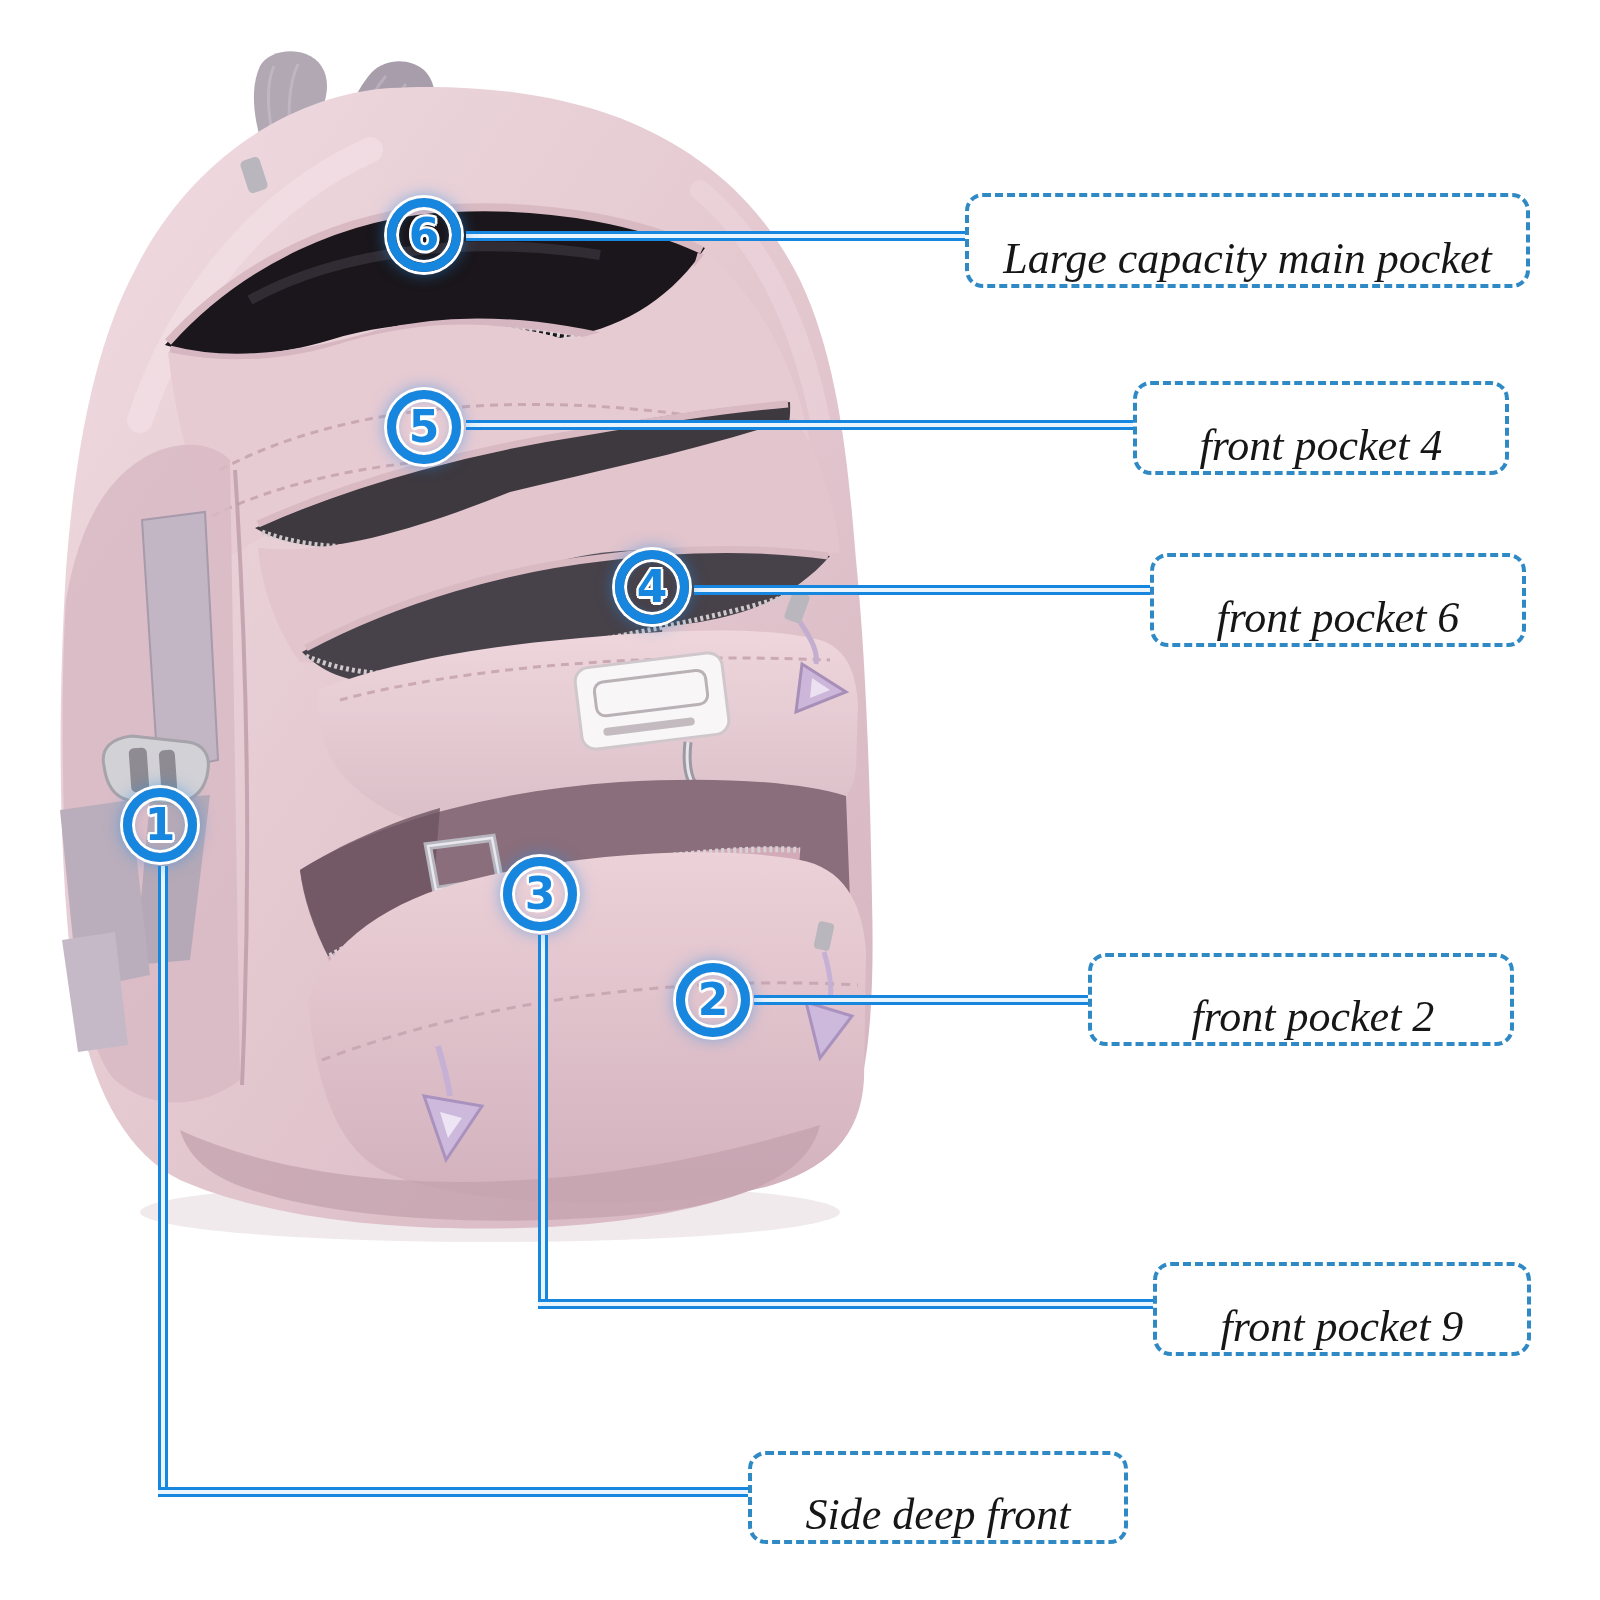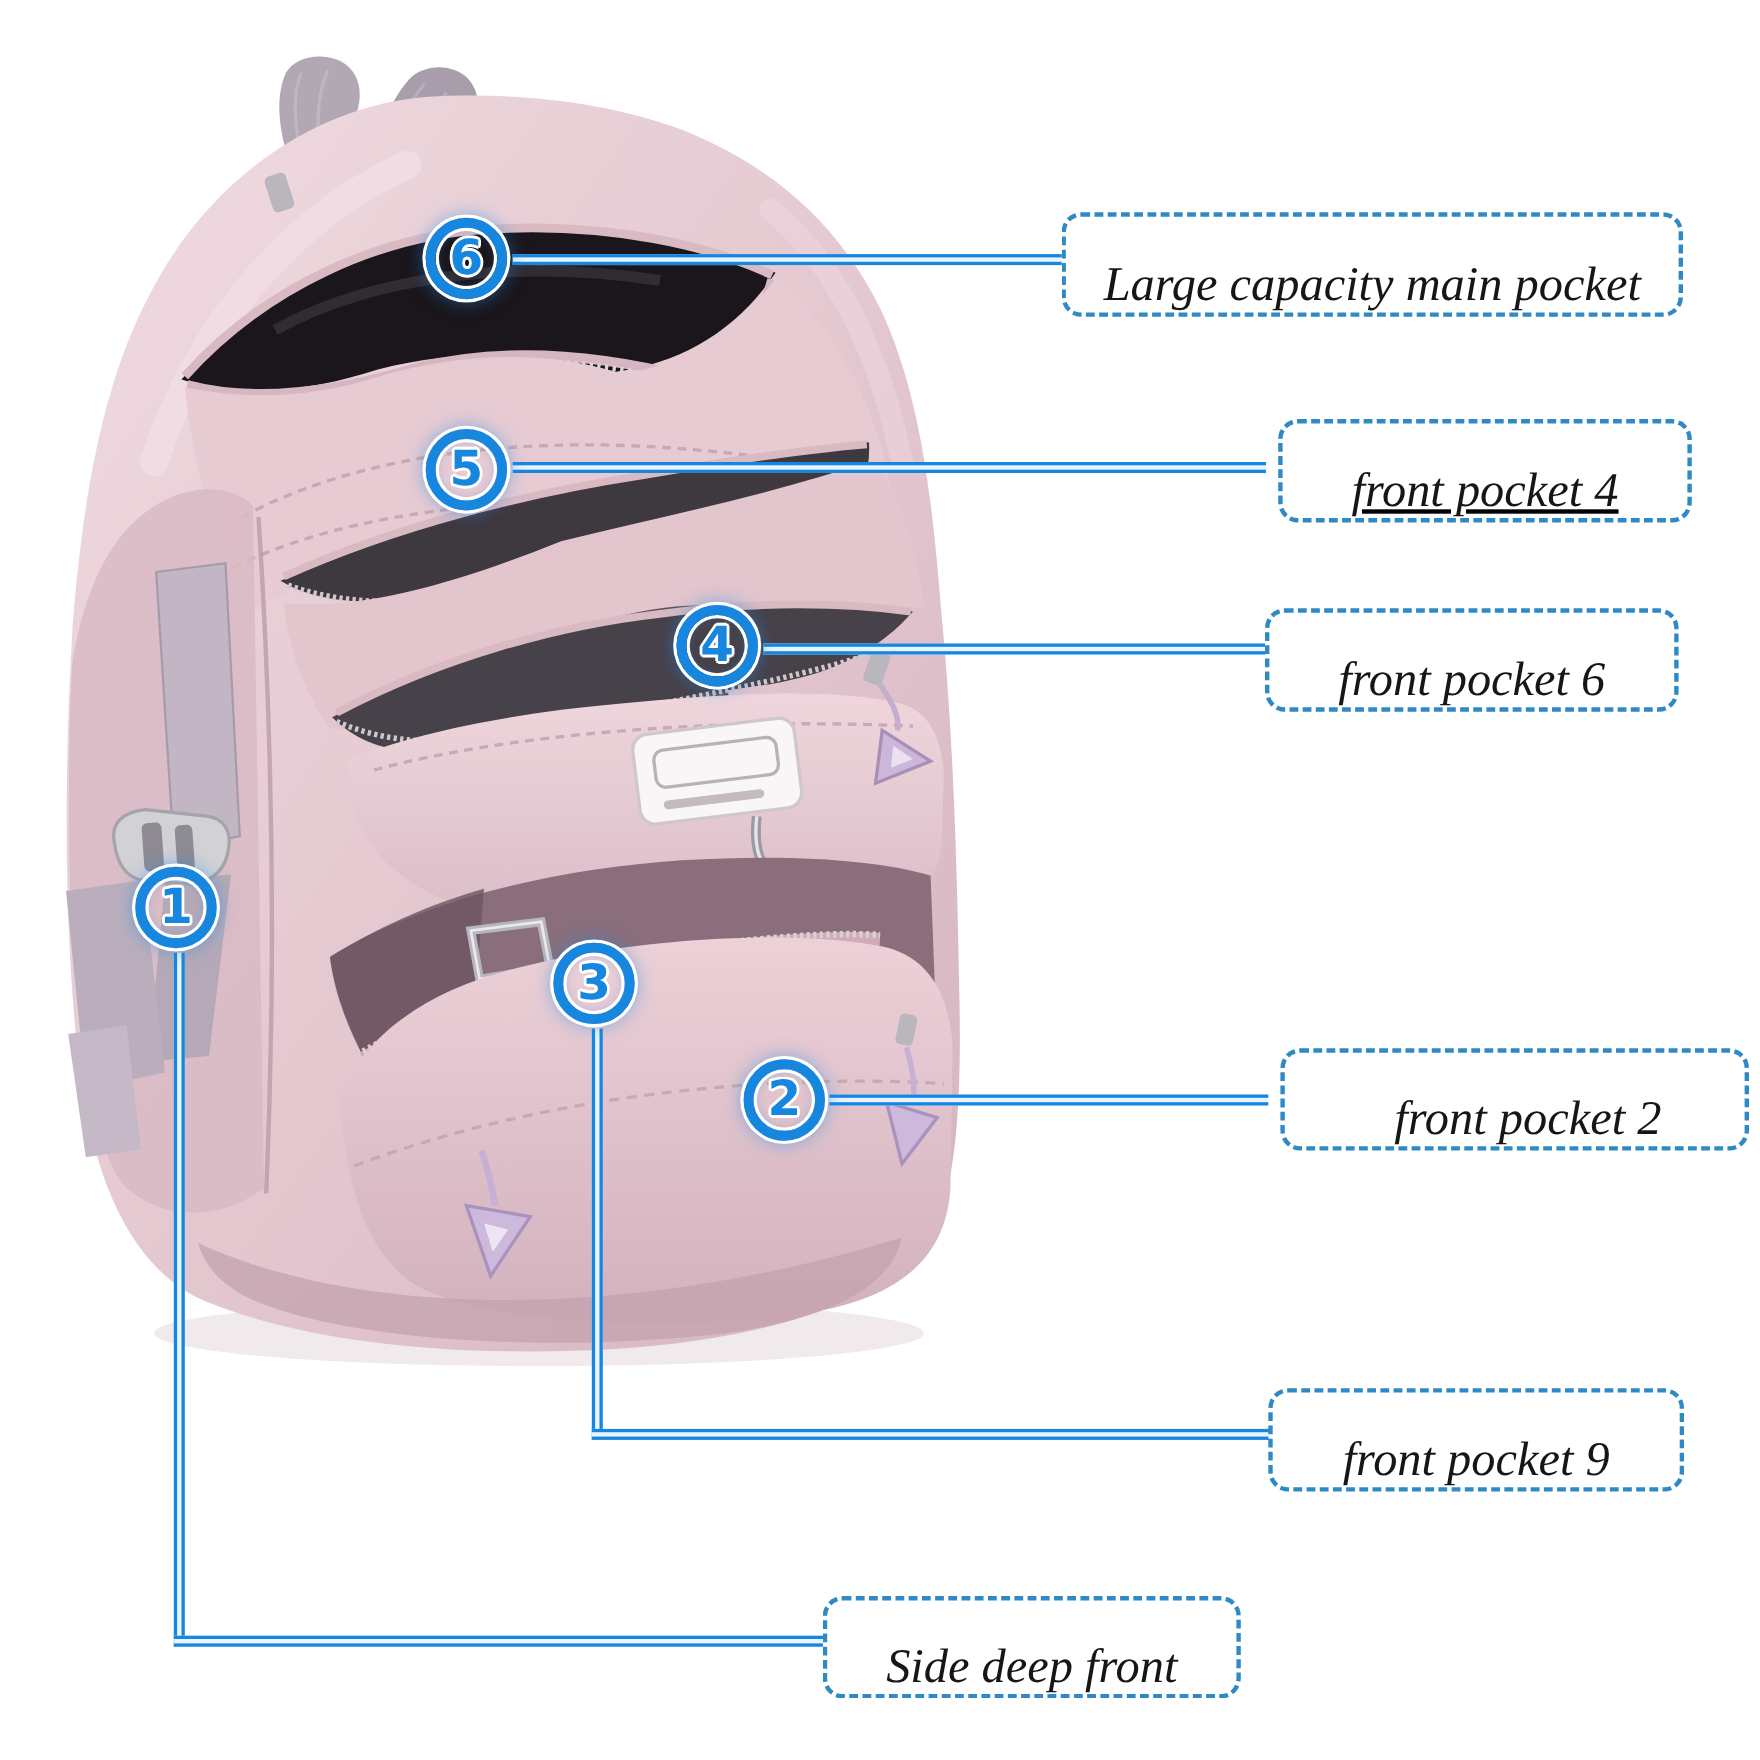--- a/index.html
+++ b/index.html
@@ -34,23 +34,23 @@
   .digit{font-family:"DejaVu Sans",sans-serif;font-weight:800;font-size:44px;line-height:1;
          color:#1786df;
          text-shadow:2.5px 0 0 #fff,-2.5px 0 0 #fff,0 2.5px 0 #fff,0 -2.5px 0 #fff,
                      1.8px 1.8px 0 #fff,-1.8px 1.8px 0 #fff,1.8px -1.8px 0 #fff,-1.8px -1.8px 0 #fff;}
 
   
   .label-box{position:absolute;background:#fff;border:4px dashed #2e89c5;border-radius:18px;
              display:flex;align-items:flex-end;justify-content:center;z-index:4;}
   .label-text{font-style:italic;font-size:44px;color:#161616;white-space:nowrap;}
   .b6{left:965px;top:193px;width:557px;height:87px;}
-  .b5{left:1162px;top:381px;width:368px;height:86px;text-decoration:underline;}
+  .b5{left:1133px;top:381px;width:368px;height:86px;}
   .b4{left:1150px;top:553px;width:368px;height:86px;}
-  .b2{left:1164px;top:953px;width:394px;height:85px;padding-left:24px;}
+  .b2{left:1088px;top:953px;width:394px;height:85px;padding-left:24px;}
   .b3{left:1153px;top:1262px;width:370px;height:86px;}
   .b1{left:748px;top:1451px;width:372px;height:85px;}
 </style>
 </head>
 <body>
 
 <div id="scene">
 
   <svg id="bag-svg" width="1600" height="1600" viewBox="0 0 1600 1600">
     <defs>

